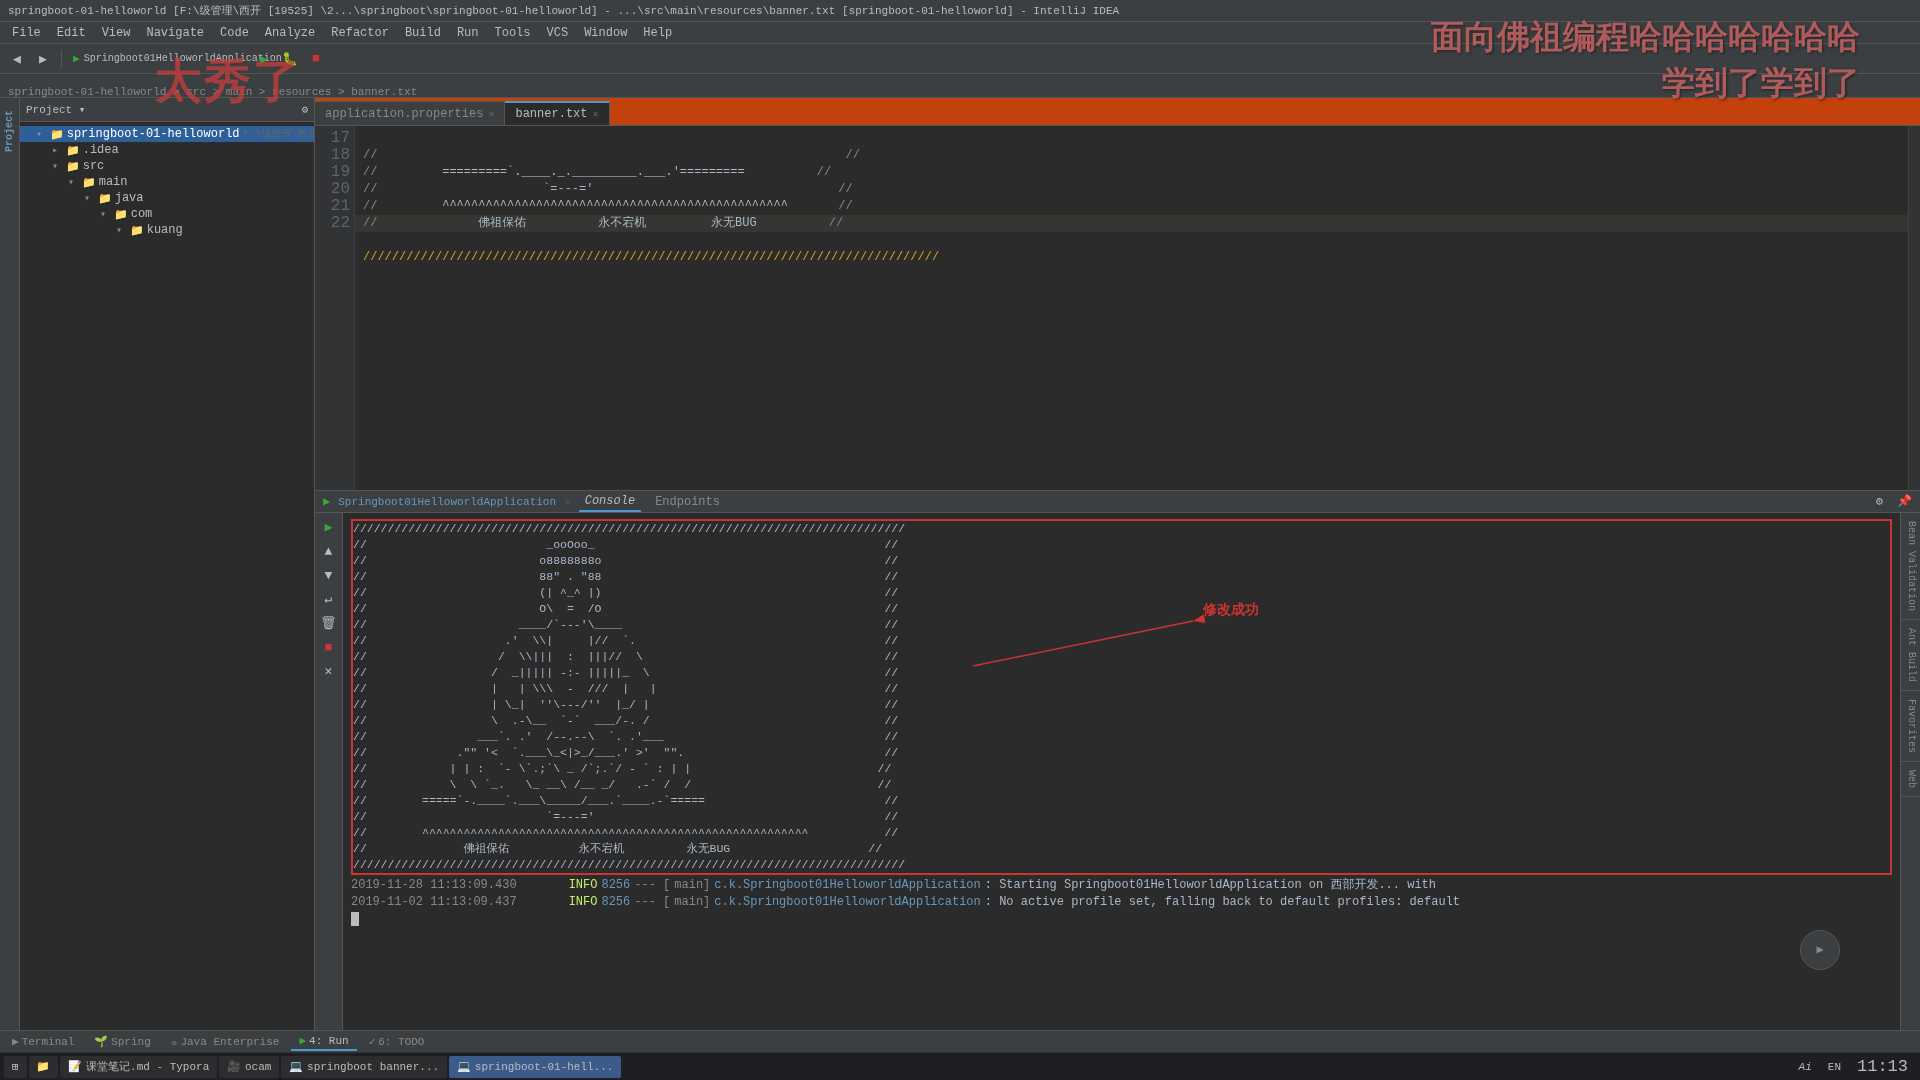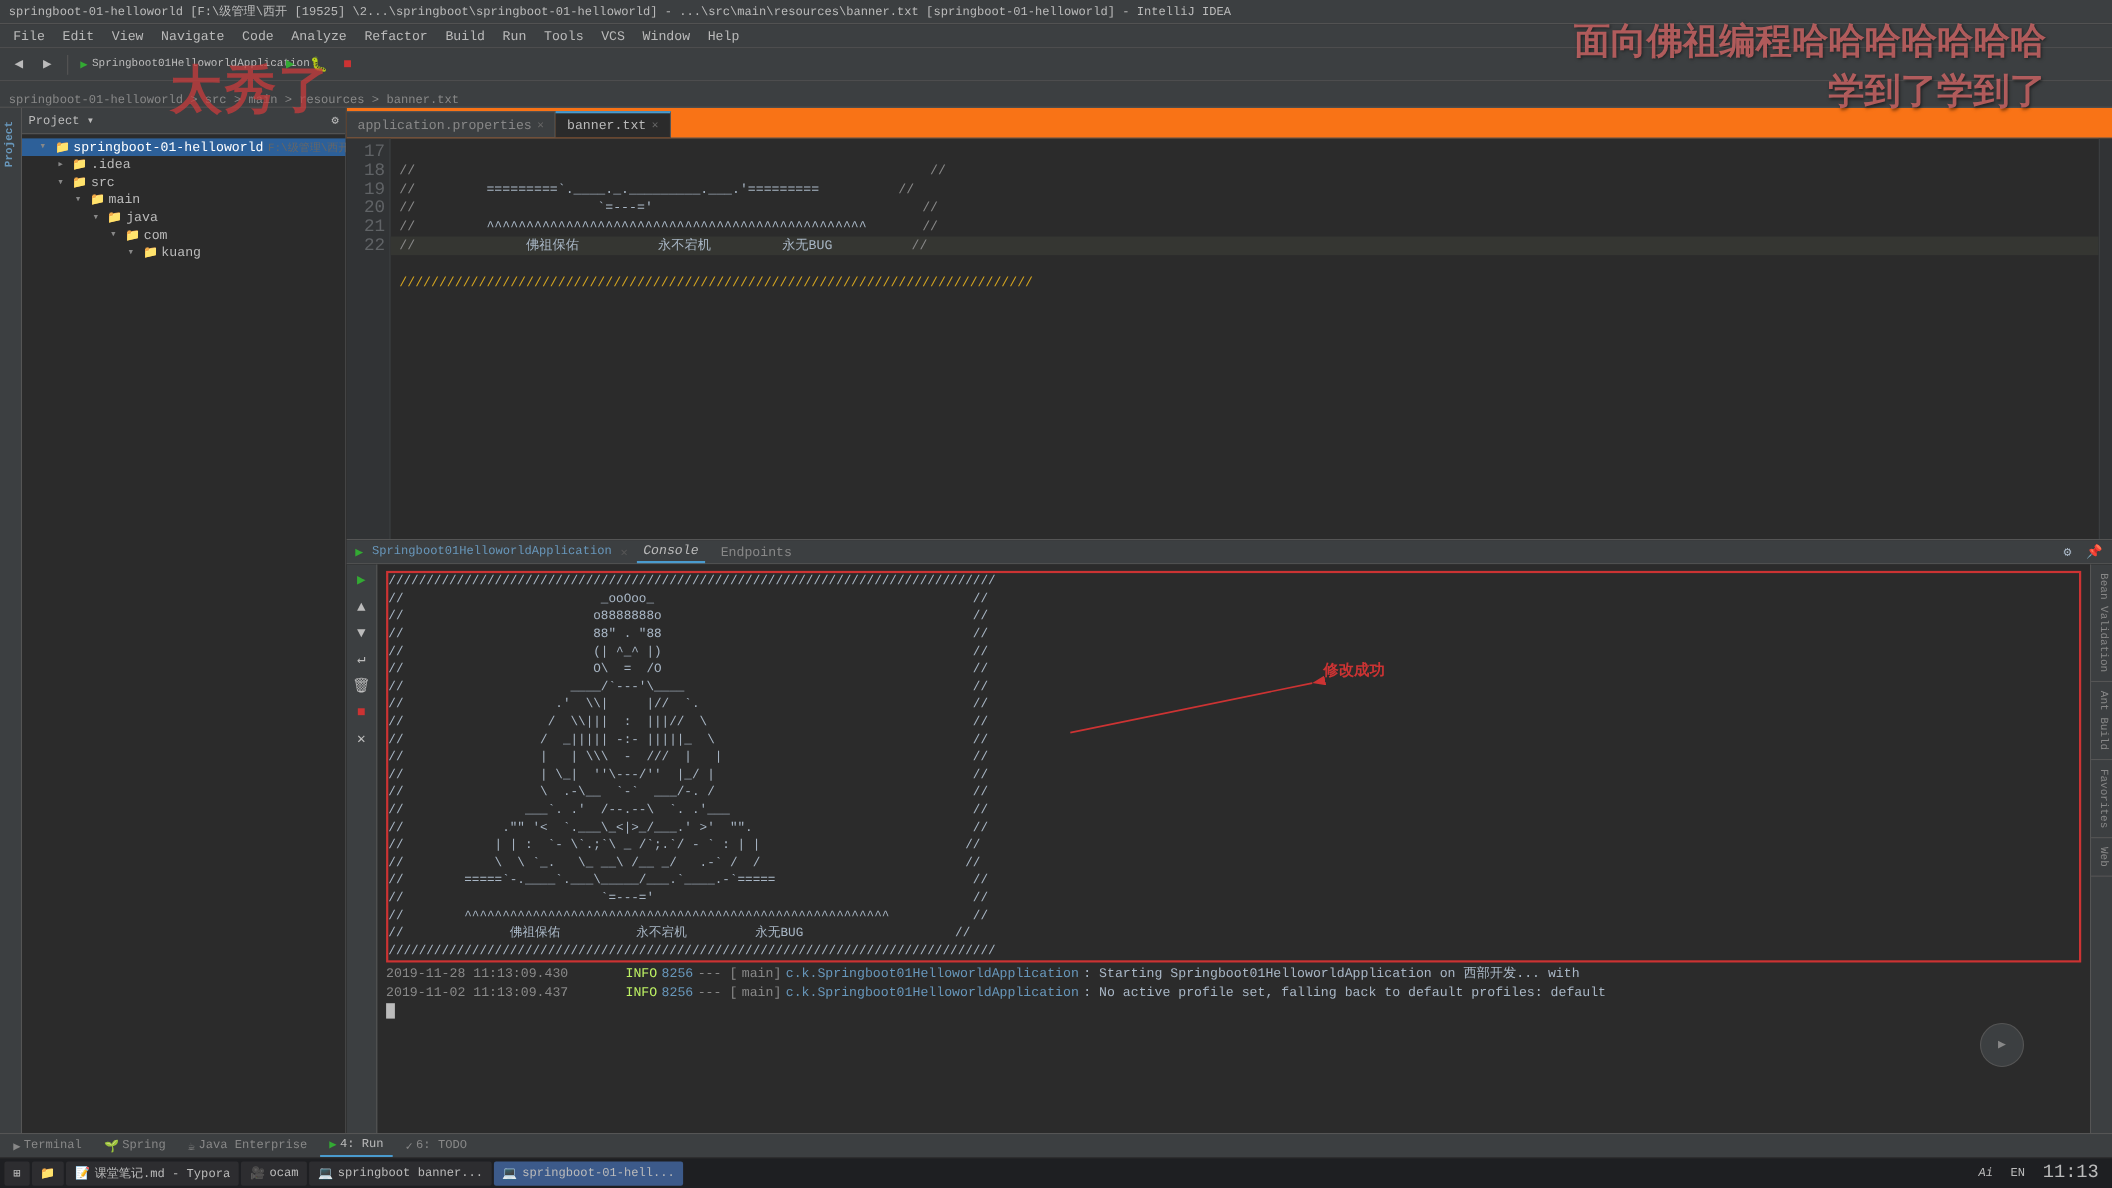--- a/index.html
+++ b/index.html
@@ -120,21 +120,21 @@
       flex: 1;
       display: flex;
       flex-direction: column;
       background: #2b2b2b;
       overflow: hidden;
     }
 
     
     #editor-tabs {
       height: 28px;
-      background: #f97316;
+      background: #c2410c;
       display: flex;
       align-items: flex-end;
       border-bottom: 1px solid #555;
     }
     .editor-tab {
       height: 24px;
       padding: 0 10px;
       display: flex;
       align-items: center;
       gap: 5px;

